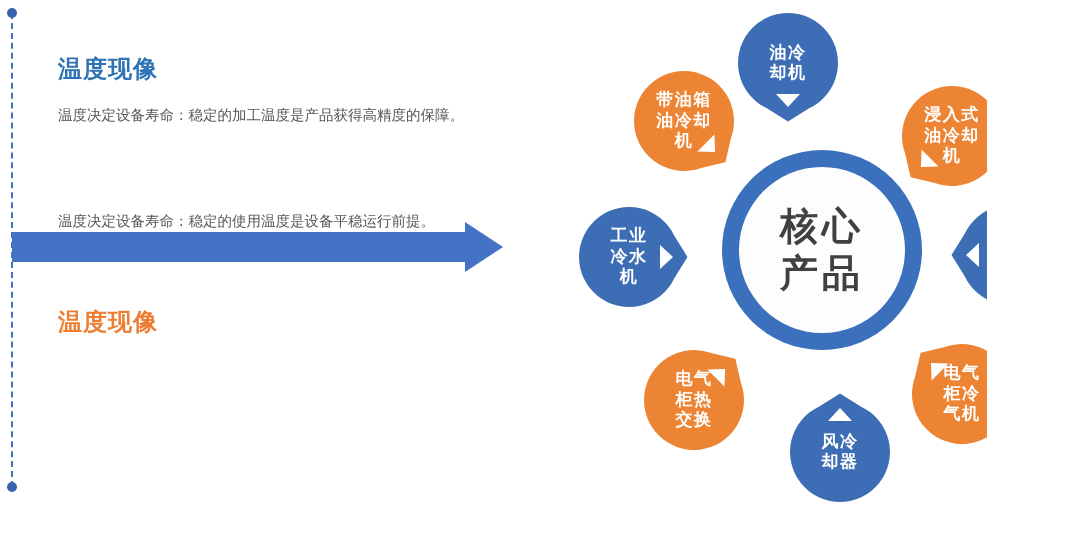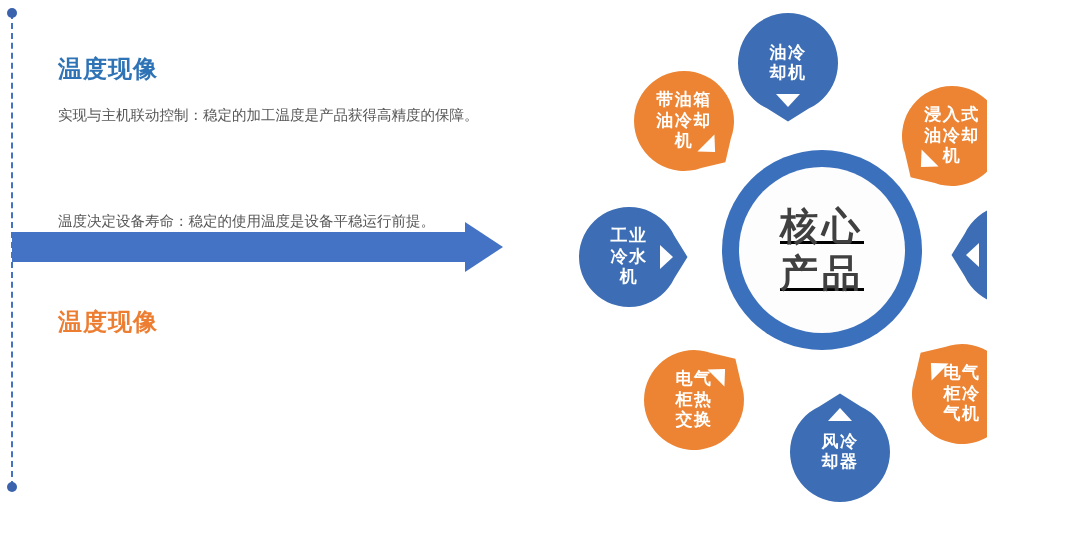--- a/index.html
+++ b/index.html
@@ -20,41 +20,41 @@
   .para.p1{top:102px;}
   .para.p2{top:176px;margin-top:32px;}
   .para.p3{top:354px;line-height:1.72;}
   
   .arrow-body{position:absolute;left:12px;top:232px;width:453px;height:30px;background:#4472c4;}
   .arrow-head{position:absolute;left:465px;top:222px;width:0;height:0;
     border-top:25px solid transparent;border-bottom:25px solid transparent;border-left:38px solid #4472c4;}
   
   .core{position:absolute;left:722px;top:150px;width:200px;height:200px;border-radius:50%;background:#3b70bd;}
   .core-inner{position:absolute;inset:17px;border-radius:50%;background:#fdfdfd;
-    display:flex;align-items:center;justify-content:center;text-decoration:underline;}
+    display:flex;align-items:center;justify-content:center;}
   .core-label{font-size:38px;font-weight:bold;color:#404040;letter-spacing:4px;
     line-height:1.25;white-space:pre-line;text-align:center;}
   
   .petal{position:absolute;width:120px;height:120px;}
   .petal svg{position:absolute;inset:0;width:120px;height:120px;overflow:visible;}
   .petal-text{position:absolute;inset:0;display:flex;align-items:center;justify-content:center;
     color:#ffffff;font-size:17px;font-weight:bold;line-height:1.2;letter-spacing:1.5px;
     white-space:pre-line;text-align:center;}
 </style>
 </head>
 <body>
 
 <div class="stage">
 
   <div class="timeline"></div>
   <div class="tl-dot top"></div>
   <div class="tl-dot bottom"></div>
 
   <div class="sec-title t1">温度现像</div>
-  <div class="para p1">实现与主机联动控制：稳定的加工温度是产品获得高精度的保障。</div>
+  <div class="para p1">温度决定设备寿命：稳定的加工温度是产品获得高精度的保障。</div>
   <div class="para p2">温度决定设备寿命：稳定的使用温度是设备平稳运行前提。</div>
 
   <div class="arrow-body"></div>
   <div class="arrow-head"></div>
 
   <div class="sec-title t2">温度现像</div>
 
   <div>
     <div class="core">
       <div class="core-inner">

